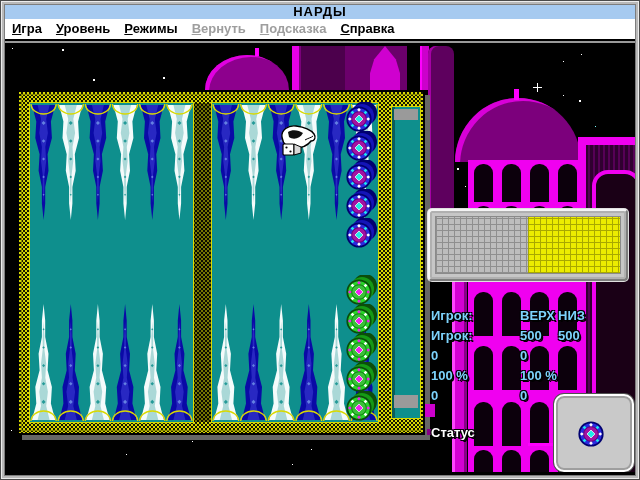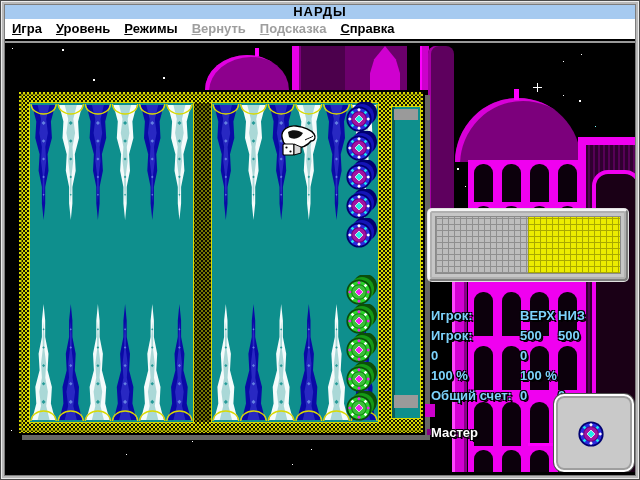--- a/index.html
+++ b/index.html
@@ -658,28 +658,27 @@
         </div>
         <div class="srow">
           <span>0</span>
           <span>0</span>
         </div>
         <div class="srow">
           <span>100 %</span>
           <span>100 %</span>
         </div>
         <div class="srow">
-          <span>Общий счет:</span>
           <span>0</span>
           <span>0</span>
         </div>
       </div>
 
     <div class="turn">
-      <div>Мастер</div>
+      <div>Статус</div>
     </div>
 
     <div id="cpanel" class="crosshatch" style="--pat:#a2a2a2;">
       <div id="cpanel-checker" style="width:36px;height:32px;"><svg width="36" height="32" viewBox="0 0 36 32">
             <circle cx="15" cy="17" r="12.6" fill="#000070"></circle>
             <circle cx="15" cy="17" r="10.8" fill="#2a2ae0"></circle>
             <circle cx="15" cy="17" r="7.3" fill="#a312a3" stroke="#70006e" stroke-width="1"></circle>
             <rect x="22.9" y="15.7" width="2.6" height="2.6" transform="rotate(45 24.2 17)" fill="#ffffff"></rect>
             <rect x="20.205382386916238" y="22.205382386916234" width="2.6" height="2.6" transform="rotate(45 21.50538238691624 23.505382386916235)" fill="#21e9e9"></rect>
             <rect x="13.7" y="24.9" width="2.6" height="2.6" transform="rotate(45 15 26.2)" fill="#ffffff"></rect>

